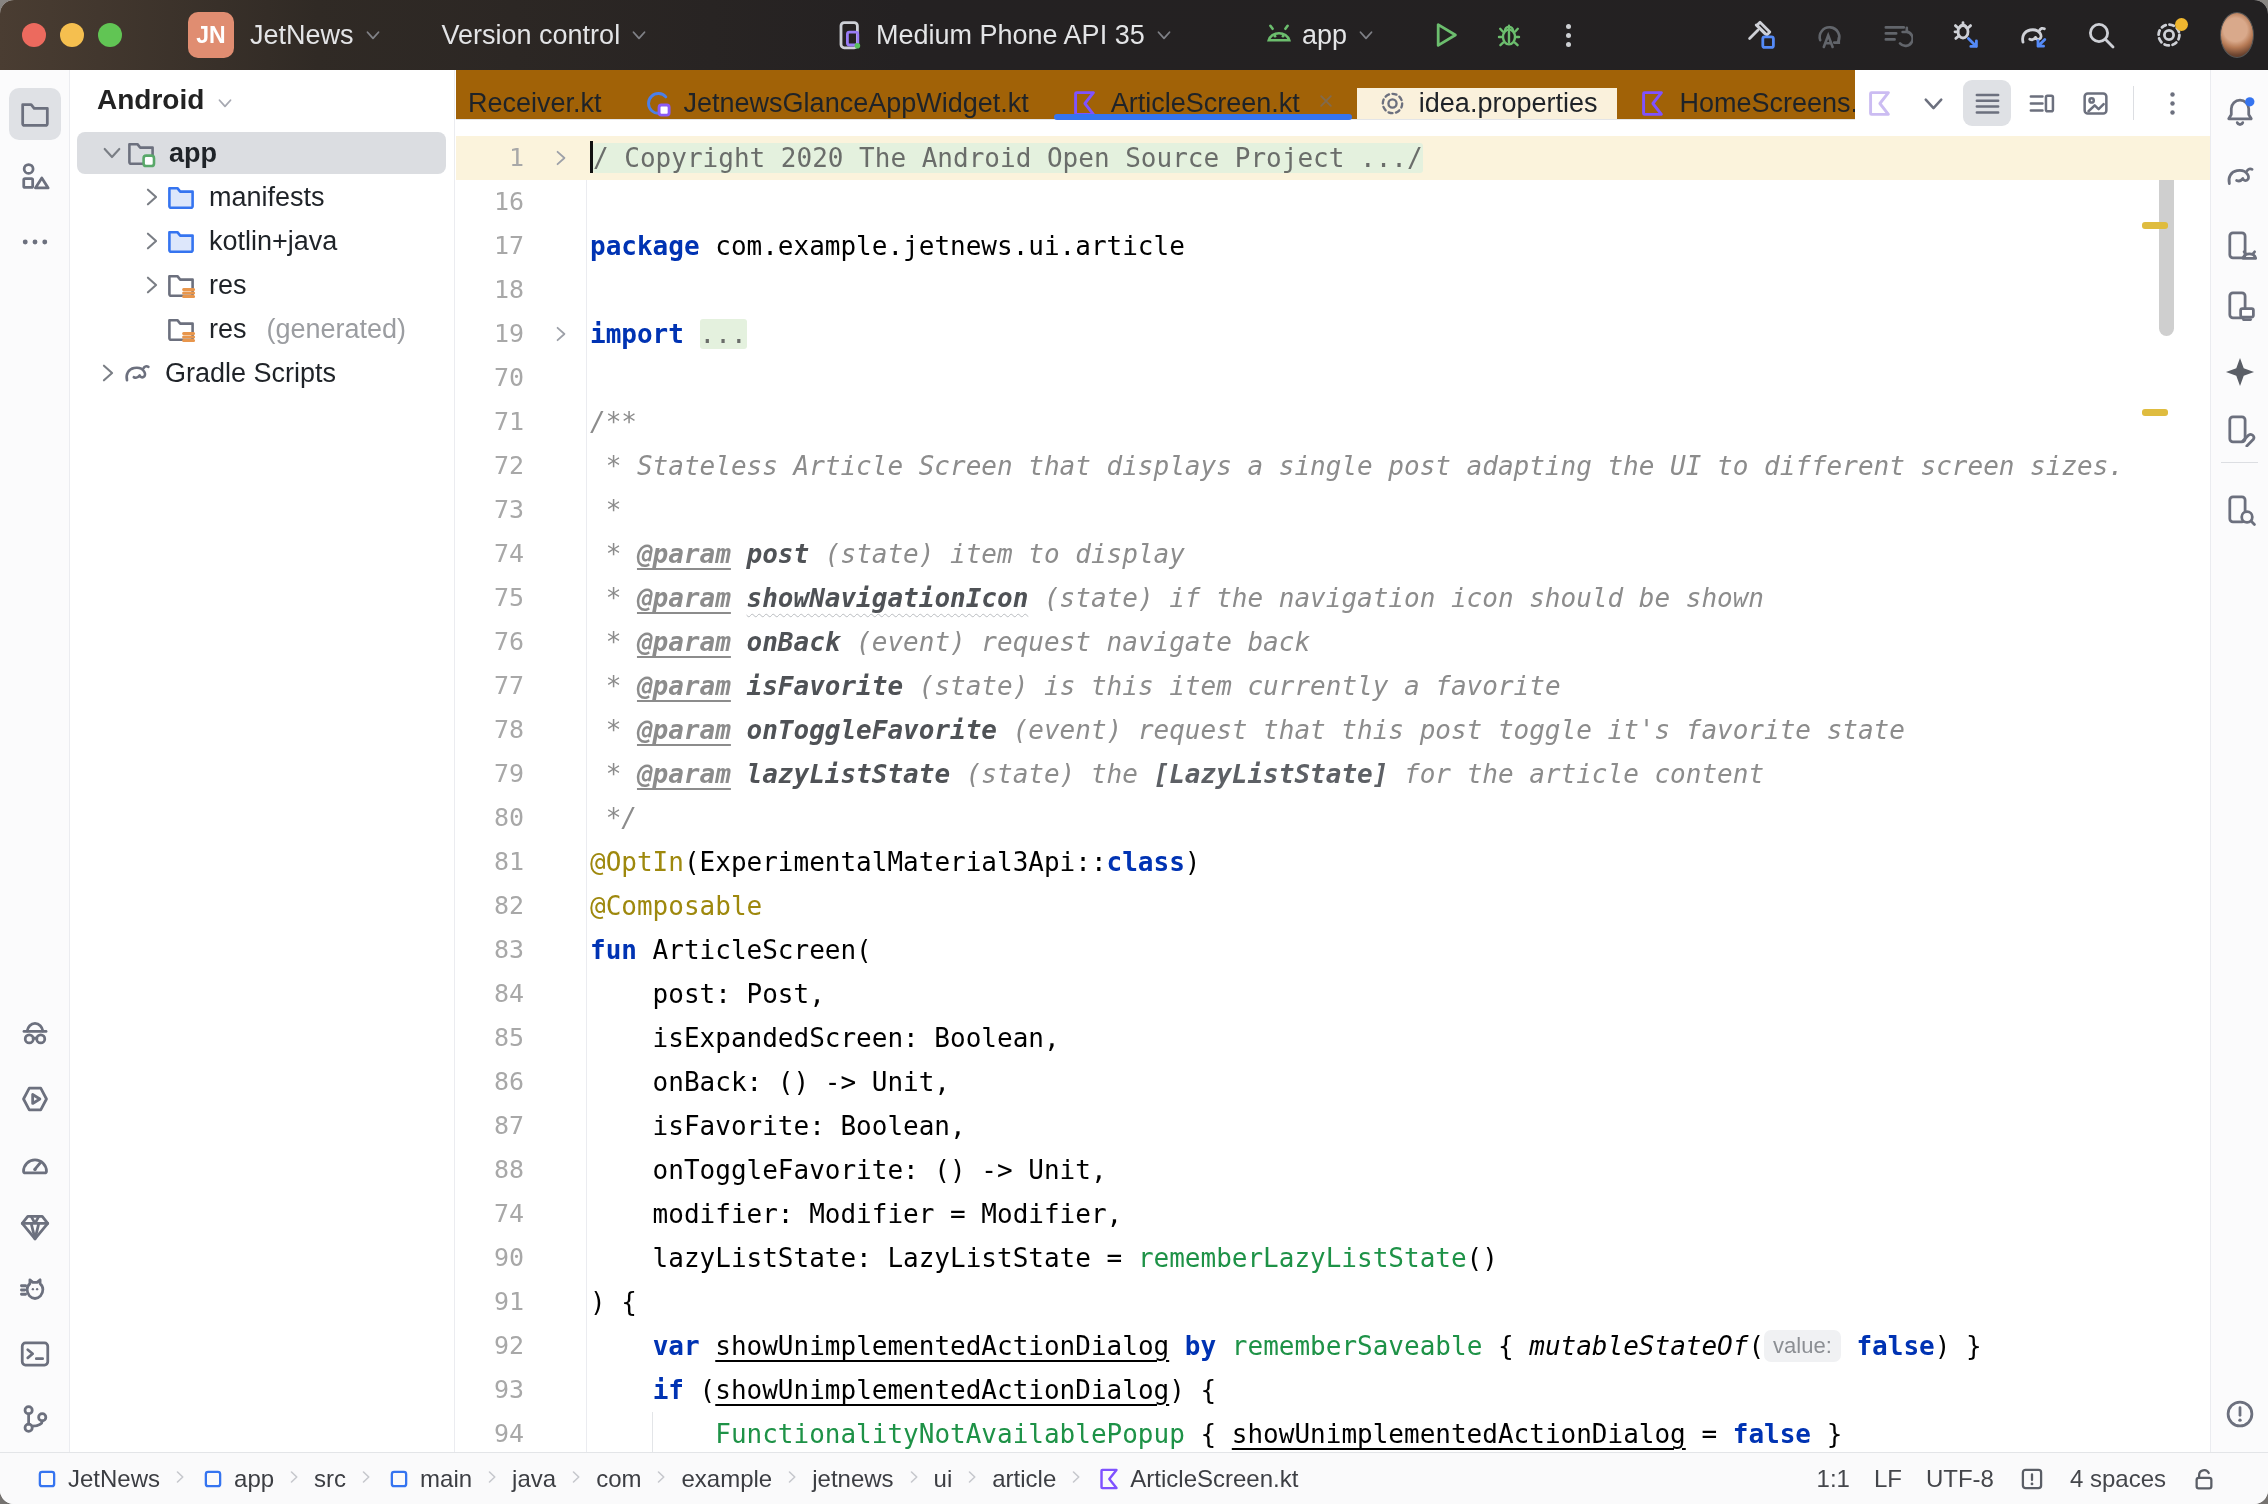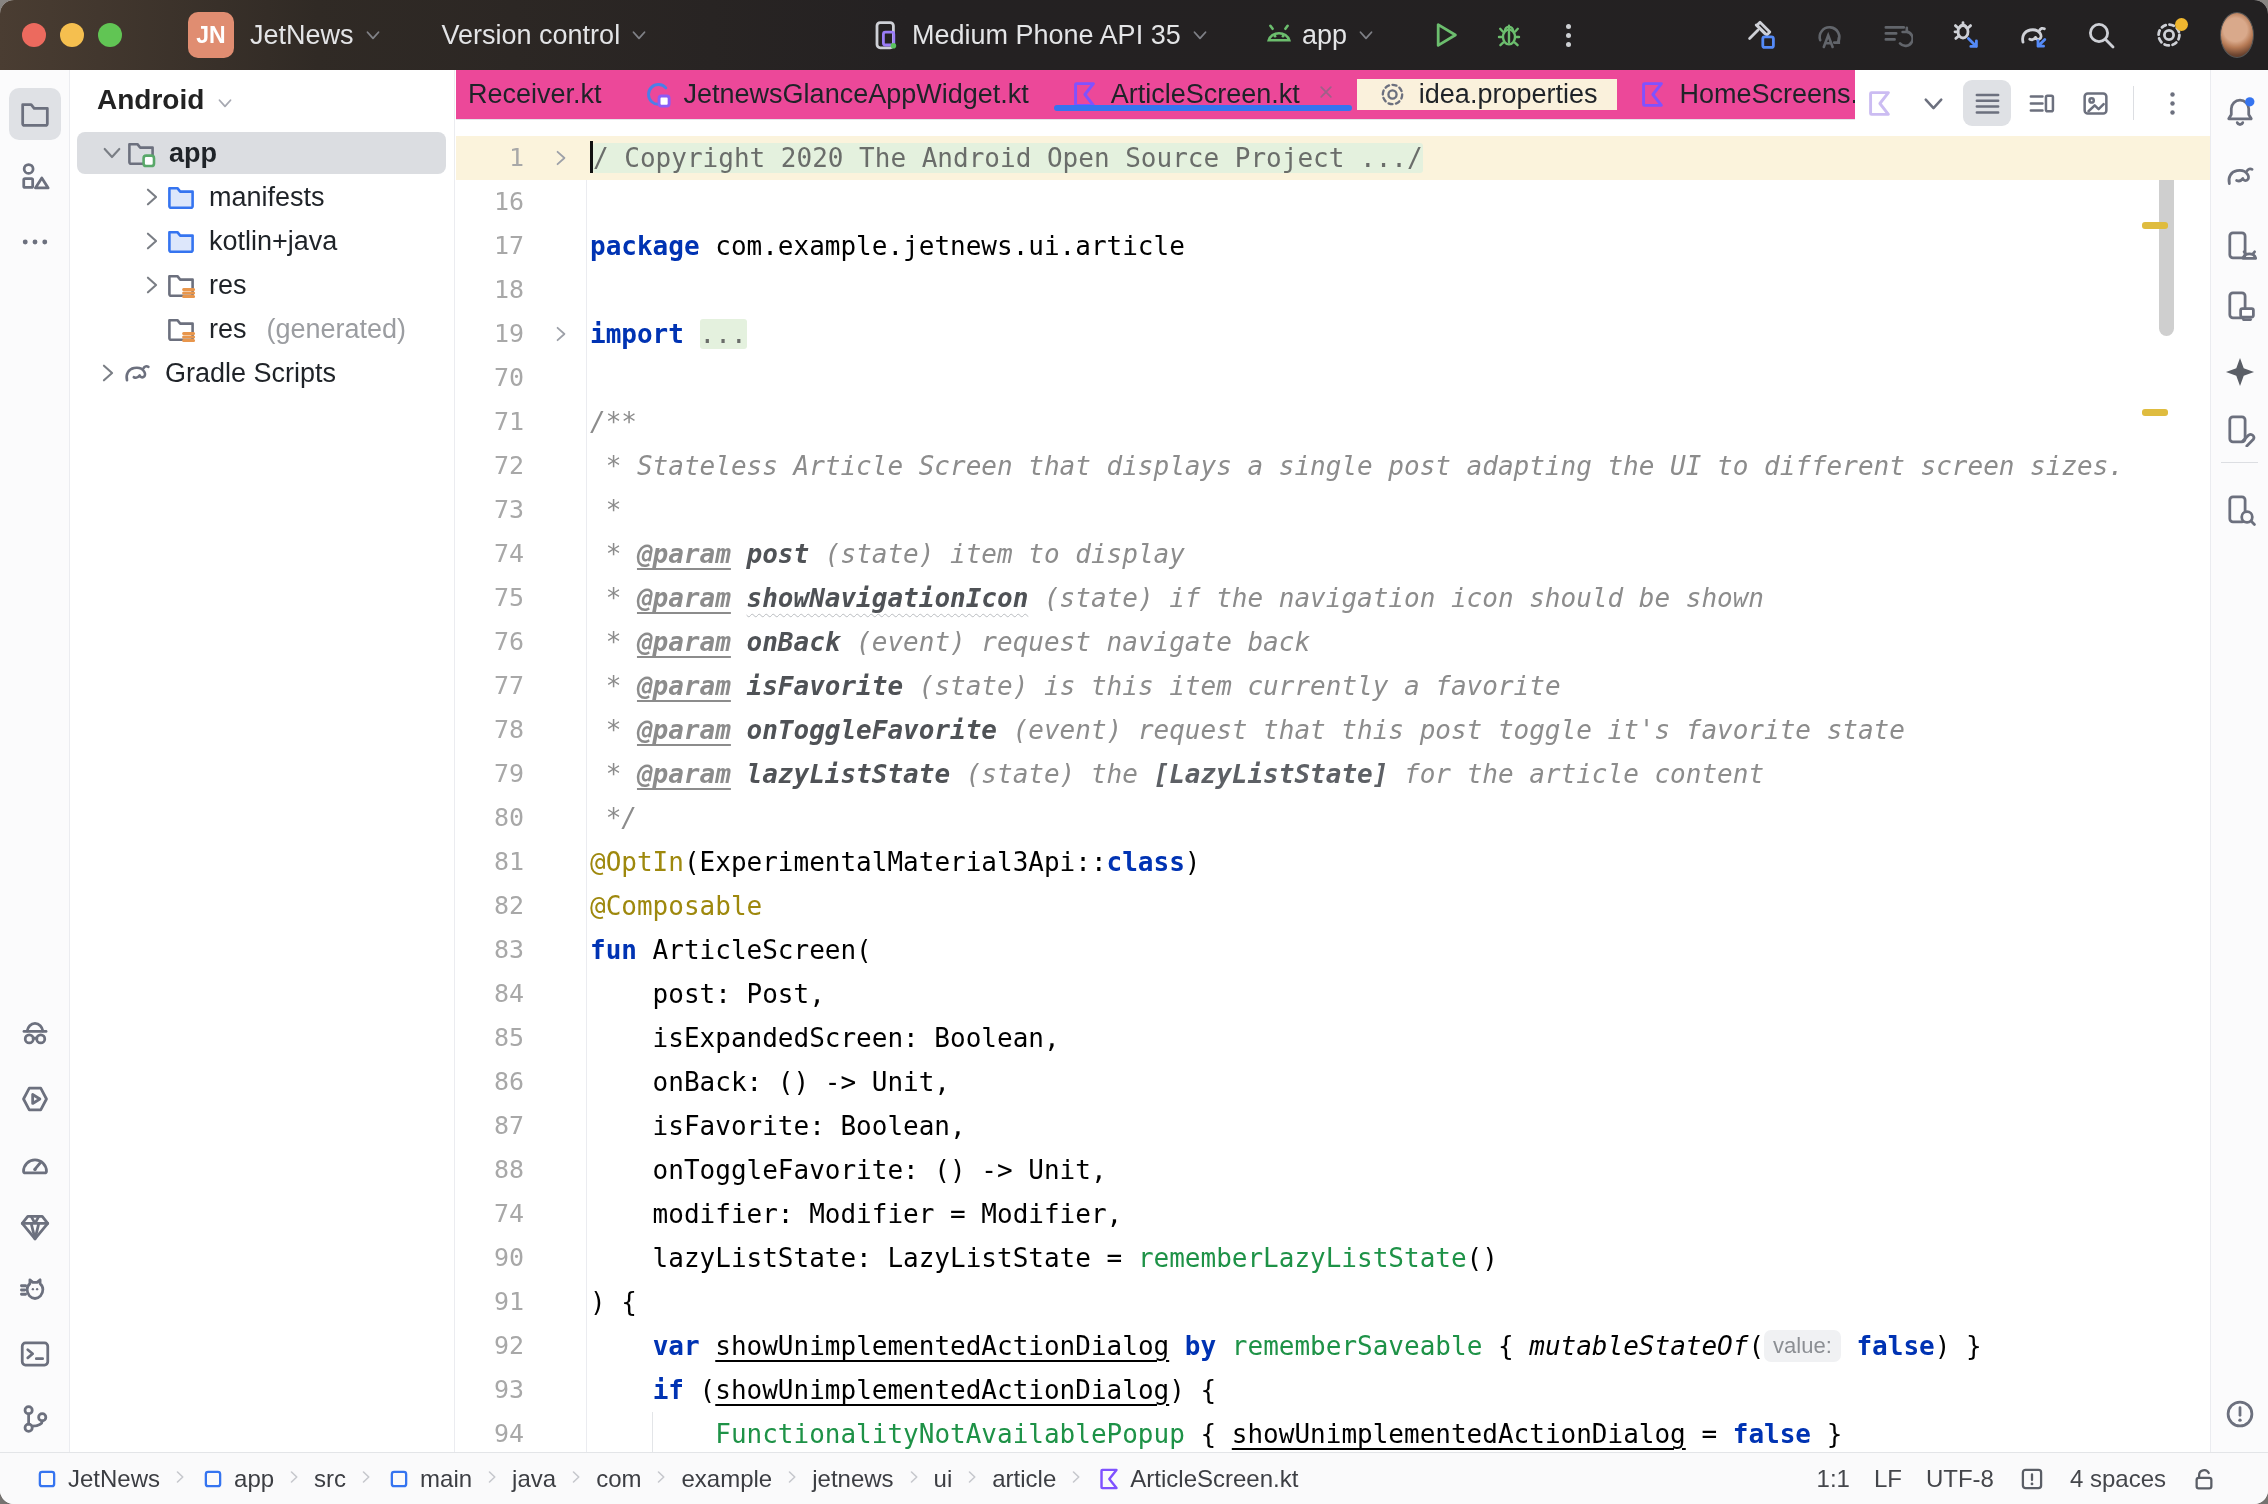--- a/index.html
+++ b/index.html
@@ -34,21 +34,21 @@
   .proj-header{display:flex;align-items:center;height:60px;padding-left:26px;font-size:28px;font-weight:bold;color:#222}
   .tree{position:relative}
   .tree-row{position:absolute;left:6px;right:8px;height:42px;display:flex;align-items:center;border-radius:8px;font-size:27px;color:#1f2328}
   .tree-row.selected{background:#dbdde1}
   .tree-chev{width:26px;height:26px;flex:0 0 26px}
   .tree-icon{width:32px;height:32px;margin-right:12px;flex:0 0 32px}
   .tree-icon svg{width:32px;height:32px}
   .suffix{color:#9b9da1;margin-left:20px}
   
   .editorcol{position:absolute;left:456px;top:0;right:58px;bottom:0;background:#fff}
-  .tabbar{position:absolute;left:0;top:0;right:0;height:50px;border-bottom:1px solid #e3e5e8;display:flex;align-items:center;background:#ec4899}
+  .tabbar{position:absolute;left:0;top:0;right:0;height:50px;border-bottom:1px solid #e3e5e8;display:flex;align-items:flex-end;background:#a16207}
   .tab{position:relative;display:flex;align-items:center;gap:11px;padding:0 20px;font-size:27px;color:#1f2328;white-space:nowrap}
   .tab .ticon svg{width:31px;height:31px;display:block}
   .tab.active::after{content:"";position:absolute;left:5px;right:5px;bottom:-1px;height:6px;border-radius:3px;background:#3574f0}
   .tab .close svg{width:22px;height:22px;opacity:.6;margin-left:4px}
   .tabtools{position:absolute;right:0;top:0;height:66px;display:flex;align-items:center;gap:6px;padding-right:14px;background:#fff}
   .tool-btn{width:48px;height:46px;border-radius:9px;display:flex;align-items:center;justify-content:center}
   .tool-btn svg{width:31px;height:31px}
   .tool-btn.active{background:#dfe1e5}
   .tool-sep{width:1px;height:34px;background:#dcdee2;margin:0 8px}
   
@@ -106,21 +106,21 @@
             <polyline points="4,6 8,10.4 12,6"></polyline>
           </svg></span>
     </div>
     <div class="tb-group" style="margin-left:58px">
       <span class="tb-label" style="margin-left:0">Version control</span>
       <span class="chev"><svg viewBox="0 0 16 16" fill="none" stroke="#9da0a8" stroke-width="1.3" stroke-linecap="round" stroke-linejoin="round">
             <polyline points="4,6 8,10.4 12,6"></polyline>
           </svg></span>
     </div>
 
-    <div class="abs" style="left:868px">
+    <div class="abs" style="left:832px">
       <span class="tb-icon">
           <svg viewBox="0 0 16 16" fill="none" stroke="#ced0d6" stroke-width="1.4" stroke-linecap="round" stroke-linejoin="round">
             <rect x="4" y="1.8" width="8.2" height="12.6" rx="1.6"></rect>
             <rect x="7.2" y="6.6" width="5.2" height="6.4" rx="1" stroke="#9a7cf7"></rect>
             <circle cx="12.2" cy="13.4" r="1.4" fill="#59c25e" stroke="none"></circle>
           </svg>
         </span>
       <span class="tb-label" style="margin-left:10px">Medium Phone API 35</span>
       <span class="chev"><svg viewBox="0 0 16 16" fill="none" stroke="#9da0a8" stroke-width="1.3" stroke-linecap="round" stroke-linejoin="round">
             <polyline points="4,6 8,10.4 12,6"></polyline>

